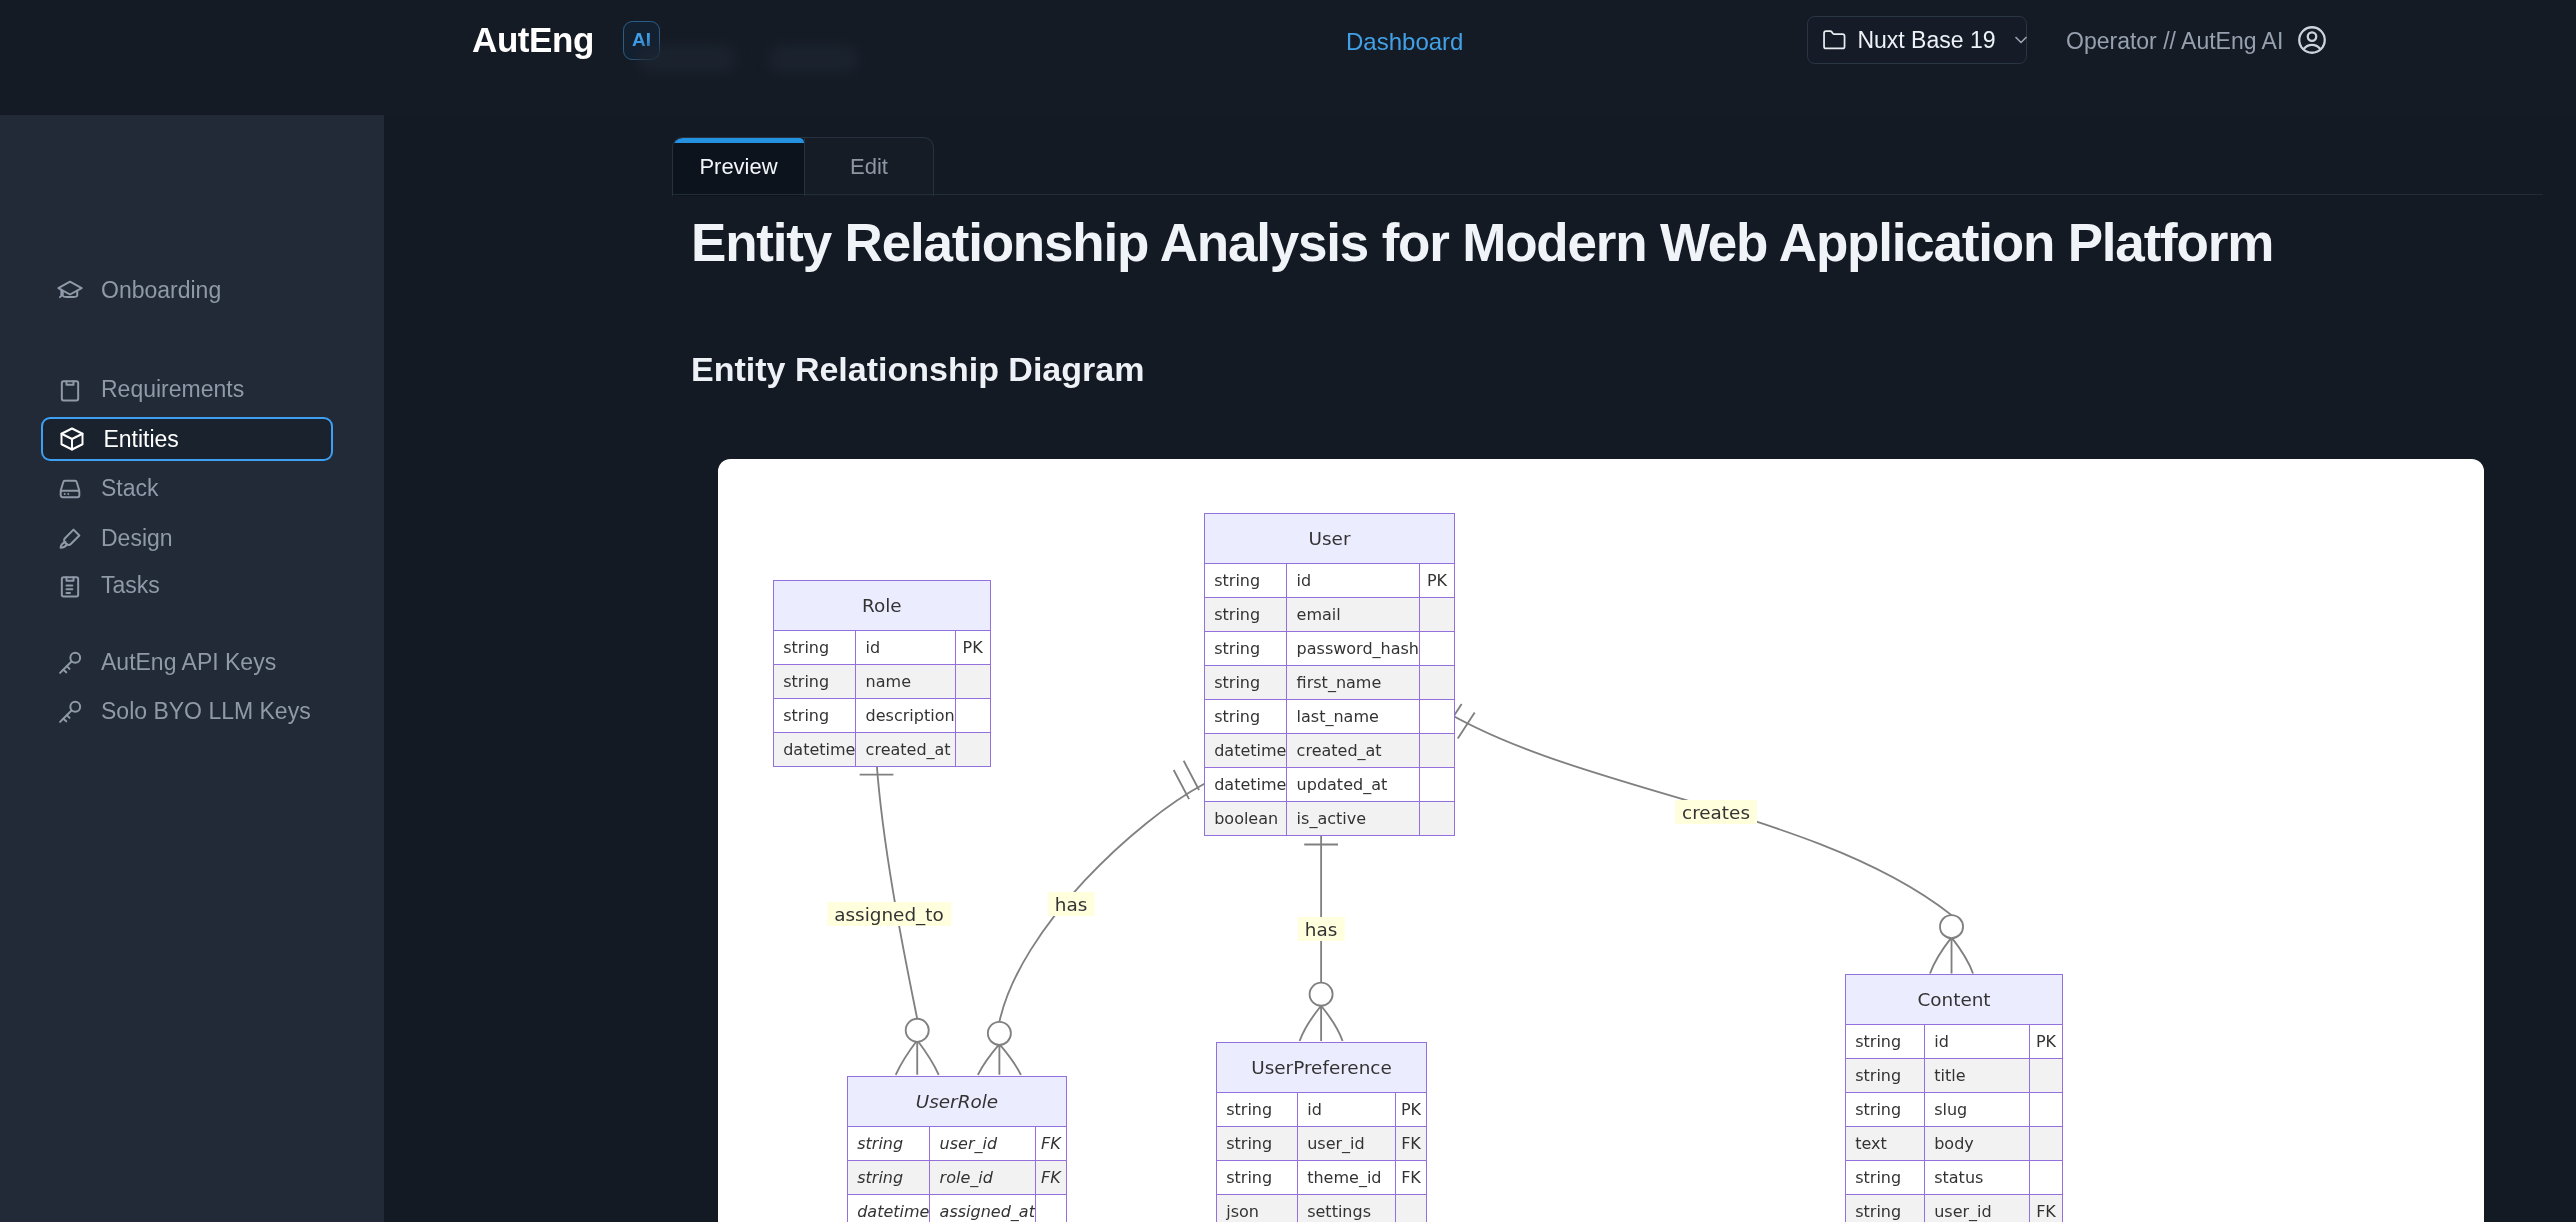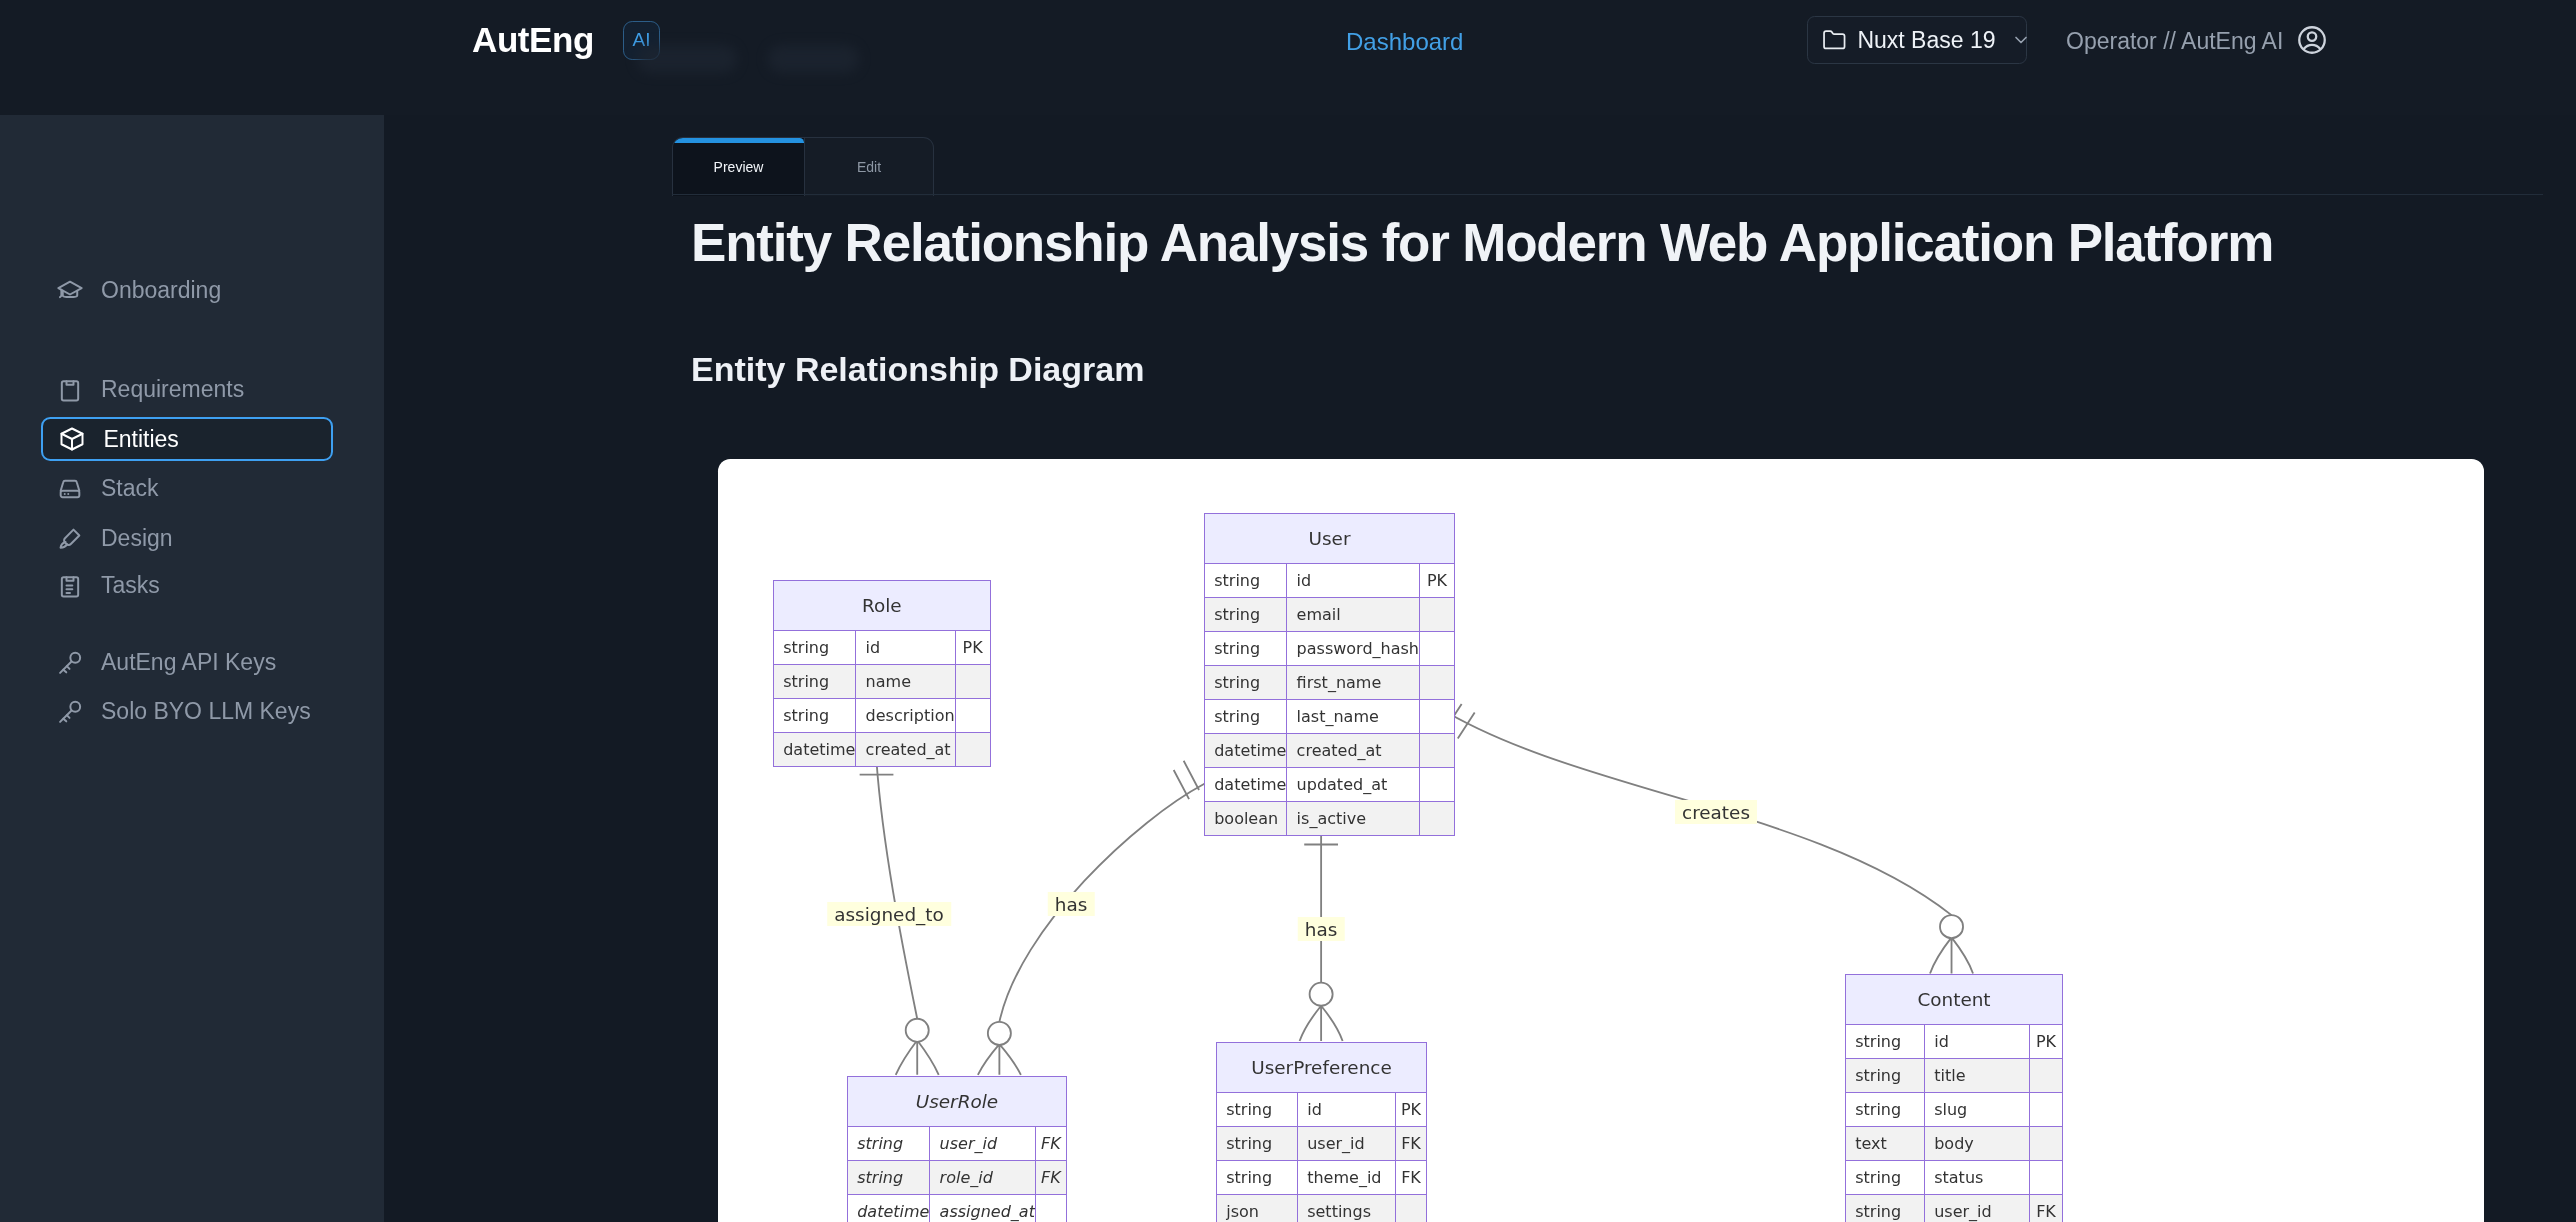--- a/index.html
+++ b/index.html
@@ -5,40 +5,40 @@
   html,body{margin:0;padding:0}
   body{
     width:2576px;height:1223px;overflow:hidden;position:relative;
     background:#131a24;font-family:"Liberation Sans",sans-serif;
   }
   
   .topbar{position:absolute;left:0;top:0;width:2576px;height:115px;background:#141b25}
   .logo-row{position:absolute;left:472px;top:20px;display:flex;align-items:center;gap:29px}
   .logo{font-size:35px;font-weight:700;color:#ffffff;letter-spacing:-0.4px}
   .ai-badge{width:35px;height:37px;border:1.5px solid #2c5d88;border-radius:9.2px;background:#132030;
-    display:flex;align-items:center;justify-content:center;color:#3f9fe8;font-size:19px;font-weight:400}
+    display:flex;align-items:center;justify-content:center;color:#3f9fe8;font-size:19px;font-weight:700}
   .blurpill{position:absolute;top:45px;height:28px;border-radius:14px;background:#1d2531;filter:blur(6.1px);opacity:.75}
   .nav-dashboard{position:absolute;left:1346px;top:28px;font-size:24px;font-weight:500;color:#42a0e6;cursor:pointer}
   .proj-btn{position:absolute;left:1807px;top:16px;width:220px;height:48px;box-sizing:border-box;
     border:1.5px solid #2b3644;border-radius:7.7px;background:#151c27;display:flex;align-items:center;
     padding:0 14px;gap:10.8px;cursor:pointer}
   .proj-btn .plabel{font-size:23px;color:#eef2f7;white-space:nowrap}
   .account-label{position:absolute;left:2066px;top:28px;font-size:23px;color:#96a0ae}
   .user-ic{position:absolute;left:2295px;top:23px;cursor:pointer}
   
   .sidebar{position:absolute;left:0;top:115px;width:384px;height:1108px;background:#212a36}
   .sitem{position:absolute;left:0;width:384px;height:49px;display:flex;align-items:center;gap:17px;
     padding-left:56px;box-sizing:border-box;color:#8f99a8;font-size:23px;cursor:pointer}
   .sitem.selected{left:41px;width:292px;height:44px;padding-left:15.4px;border:2.3px solid #3ea0f2;
     border-radius:9.2px;background:rgba(9,14,21,.25);color:#ffffff}
   .sicon{display:flex;align-items:center}
   
   .tabstrip{position:absolute;left:672px;top:137px;height:59px;display:flex;border:1.5px solid #27313f;
     border-bottom:none;border-radius:10.8px 10.8px 0 0;background:#151c26;overflow:hidden;box-sizing:border-box}
-  .tab{width:128px;display:flex;align-items:center;justify-content:center;font-size:14px;color:#8d97a4;cursor:pointer}
+  .tab{width:128px;display:flex;align-items:center;justify-content:center;font-size:22px;color:#8d97a4;cursor:pointer}
   .tab.active{width:131px;background:#0d131c;border-right:1.5px solid #27313f;color:#f2f5f9;position:relative}
   .tab.active::before{content:"";position:absolute;top:0;left:0;right:0;height:4.6px;background:#2492e0;border-radius:4.6px 4.6px 0 0}
   .tab-divider{position:absolute;left:672px;top:194px;width:1871px;border-top:1.5px solid #222d3a}
   .page-title{position:absolute;left:691px;top:212px;font-size:53px;font-weight:800;color:#f0f3f7;letter-spacing:-1.2px;white-space:nowrap}
   .section-heading{position:absolute;left:691px;top:350px;font-size:34px;font-weight:700;color:#eef1f6;white-space:nowrap}
   
   .card{position:absolute;left:718px;top:459px;width:1766px;height:860px;background:#ffffff;border-radius:12.3px;overflow:hidden}
   .etable{position:absolute;border-collapse:collapse;font-family:"DejaVu Sans",sans-serif;font-size:16px;color:#333;table-layout:fixed}
   .etable td{border:1.2px solid #9370DB;height:34px;padding:0 0 0 9.2px;white-space:nowrap;overflow:hidden;background:#fff;box-sizing:border-box}
   .etable tr:nth-child(2n+3) td{background:#f2f2f2}

